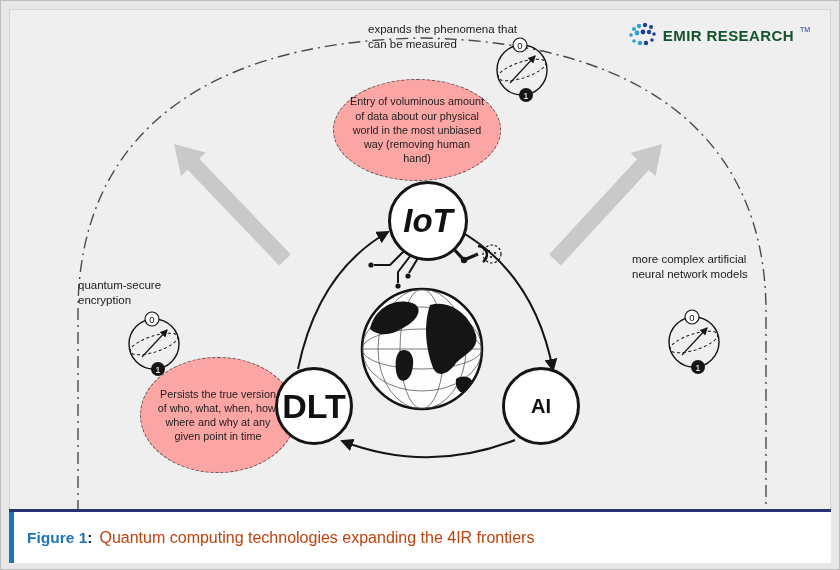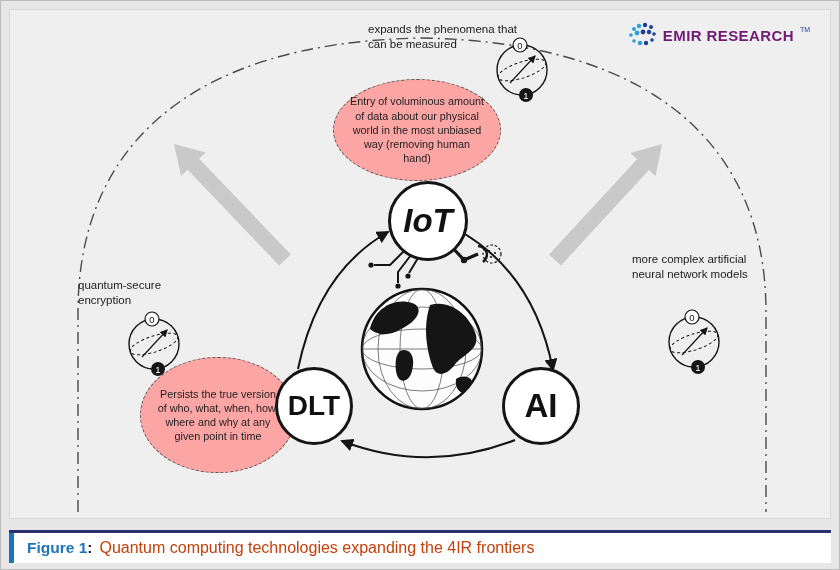--- a/index.html
+++ b/index.html
@@ -2,42 +2,42 @@
 <html><head>
 <meta charset="utf-8">
 <style>
   html,body{margin:0;padding:0;background:#cfcfcf;}
   .frame{position:relative;width:840px;height:570px;background:#e7e7e7;border:1px solid #bdbdbd;box-sizing:border-box;
          font-family:"Liberation Sans","DejaVu Sans",sans-serif;overflow:hidden;}
   .canvas{position:absolute;left:8px;top:8px;right:8px;bottom:50px;background:#efefef;border:1px solid #d6d6d6;overflow:hidden;}
   .art{position:absolute;left:0;top:0;}
   
   .logo{position:absolute;top:10px;right:20px;display:flex;align-items:flex-start;gap:6px;}
-  .logo-text{font-weight:bold;font-size:15px;color:#701a75;letter-spacing:.4px;margin-top:7px;}
+  .logo-text{font-weight:bold;font-size:15px;color:#14532d;letter-spacing:.4px;margin-top:7px;}
   .tm{font-size:7px;color:#1e3f96;margin-top:6px;}
   
   .label{position:absolute;text-align:left;font-size:11.5px;line-height:1.3;color:#1b1b1b;}
   .label-top{left:358px;top:12px;width:168px;}
   .label-left{left:68px;top:256px;width:122px;margin-top:12px;}
   .label-right{left:622px;top:242px;width:118px;}
   
   .bubble{position:absolute;border:1.6px dashed #555;border-radius:50%;background:#fca5a5;
           display:flex;align-items:center;justify-content:center;text-align:center;
           font-size:10.8px;line-height:1.32;color:#1d1d1d;padding:6px 16px;box-sizing:border-box;}
   .bubble-top{left:323px;top:69px;width:168px;height:102px;}
   .bubble-left{left:130px;top:347px;width:156px;height:116px;}
   .bubble-right{left:552px;top:350px;width:152px;height:118px;}
   
   .node{position:absolute;border:3px solid #151515;border-radius:50%;background:#ffffff;
         display:flex;align-items:center;justify-content:center;font-weight:bold;color:#111;box-sizing:border-box;}
   .node-iot{left:378px;top:171px;width:80px;height:80px;font-size:33px;font-style:italic;}
-  .node-dlt{left:265px;top:357px;width:78px;height:78px;font-size:28px;}
-  .node-ai{left:492px;top:357px;width:78px;height:78px;font-size:33px;}
+  .node-dlt{left:265px;top:357px;width:78px;height:78px;font-size:34px;}
+  .node-ai{left:492px;top:357px;width:78px;height:78px;font-size:20px;}
   
-  .caption{position:absolute;left:8px;right:8px;bottom:6px;height:33px;background:#ffffff;
+  .caption{position:absolute;left:8px;right:8px;bottom:6px;height:54px;background:#ffffff;
            border-top:3px solid #2b3170;display:flex;align-items:center;padding-left:18px;box-sizing:border-box;}
   .caption-accent{position:absolute;left:0;top:0;bottom:0;width:5px;background:#1b75bb;}
   .cap-label{font-weight:bold;color:#1b75bb;font-size:15.5px;}
   .cap-colon{font-weight:bold;color:#222;font-size:15.5px;margin-right:7px;}
   .cap-text{color:#c2410c;font-size:16px;}
 </style>
 </head>
 <body>
 
 <div class="frame">

